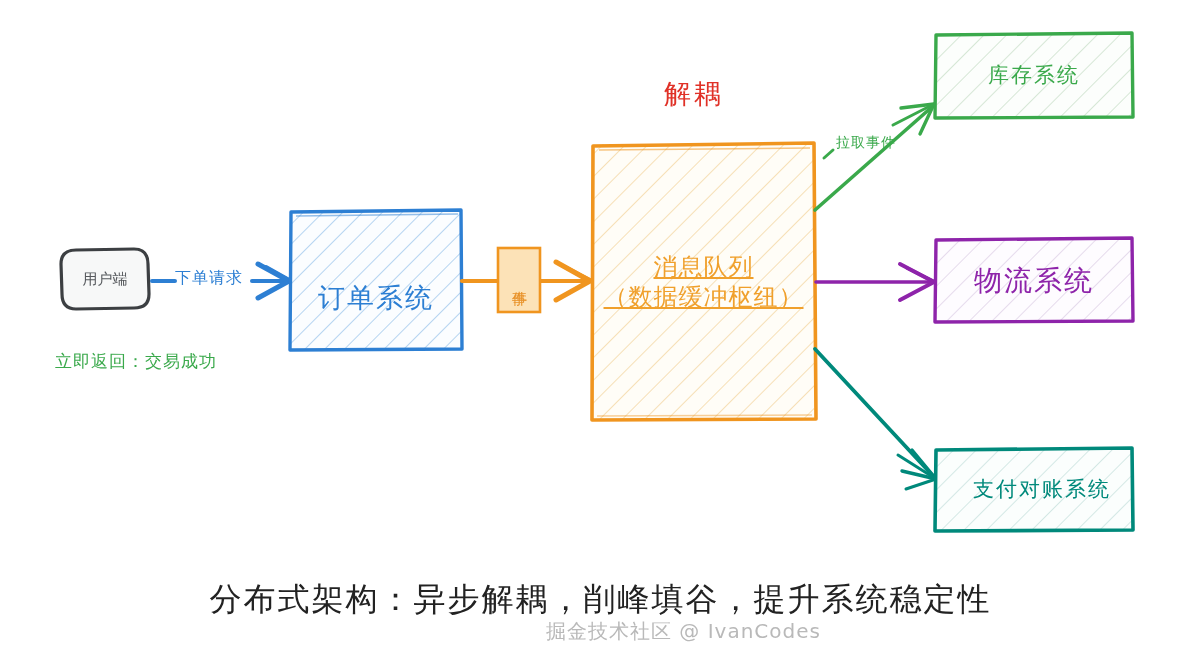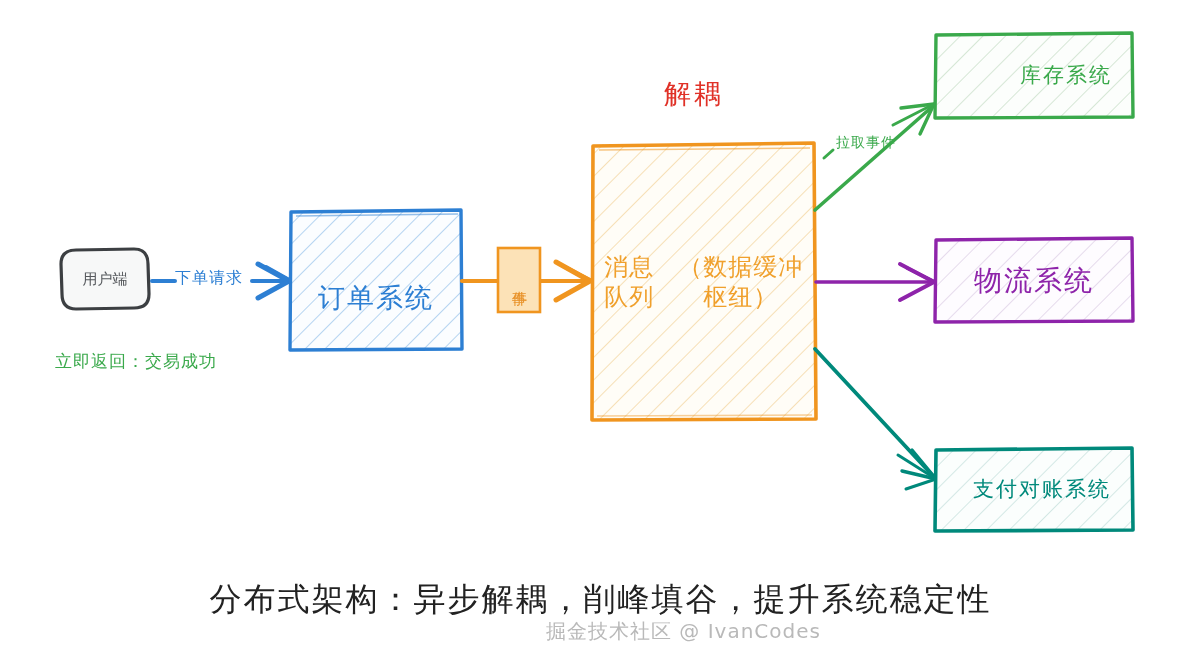--- a/index.html
+++ b/index.html
@@ -14,23 +14,23 @@
     text-align:center;line-height:1.25;pointer-events:none;
   }
 
   
   #client-label{left:62px;top:250px;width:86px;height:58px;color:#55585c;font-size:15px;}
   
   #order-label{left:290px;top:210px;width:172px;height:176px;color:#2d7fd3;font-size:27px;letter-spacing:2px;}
   
   #event-label{left:498px;top:248px;width:42px;height:64px;color:#e8922a;font-size:15px;flex-direction:column;letter-spacing:1px;}
   
-  #mq-label{left:592px;top:143px;width:223px;height:277px;color:#f0a02c;font-size:24px;flex-direction:row;letter-spacing:1px;}
+  #mq-label{left:592px;top:143px;width:223px;height:277px;color:#f0a02c;font-size:24px;flex-direction:column;letter-spacing:1px;text-decoration:underline;}
   
-  #inv-label{left:935px;top:33px;width:198px;height:85px;color:#3aa94b;font-size:21px;letter-spacing:2px;padding-left:32px;}
+  #inv-label{left:935px;top:33px;width:198px;height:85px;color:#3aa94b;font-size:21px;letter-spacing:2px;}
   #log-label{left:935px;top:238px;width:198px;height:84px;color:#8e24aa;font-size:28px;letter-spacing:2px;}
   #pay-label{left:935px;top:448px;width:198px;height:82px;color:#00897b;font-size:21px;letter-spacing:2px;margin-left:8px;}
 
   
   #decouple-title{left:664px;top:76px;color:#e03127;font-size:27px;font-weight:normal;letter-spacing:3px;}
   #order-req-label{left:175px;top:268px;color:#2d7fd3;font-size:16px;letter-spacing:1px;font-family:Liberation Mono, monospace;}
   #return-label{left:55px;top:350px;color:#3aa94b;font-size:17px;letter-spacing:1px;}
   #pull-label{left:836px;top:134px;color:#3aa94b;font-size:14px;letter-spacing:1px;}
 
   #caption{left:0;top:578px;width:1201px;text-align:center;color:#222;font-size:32px;letter-spacing:2px;}

